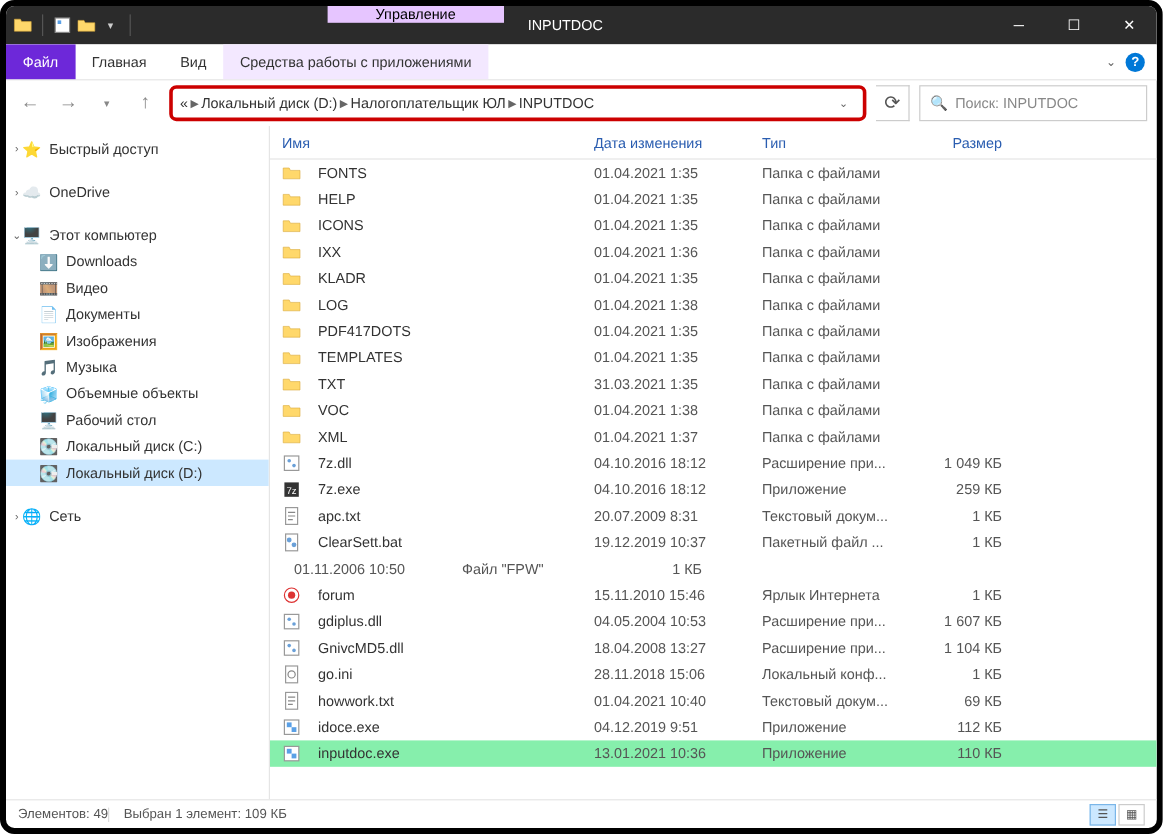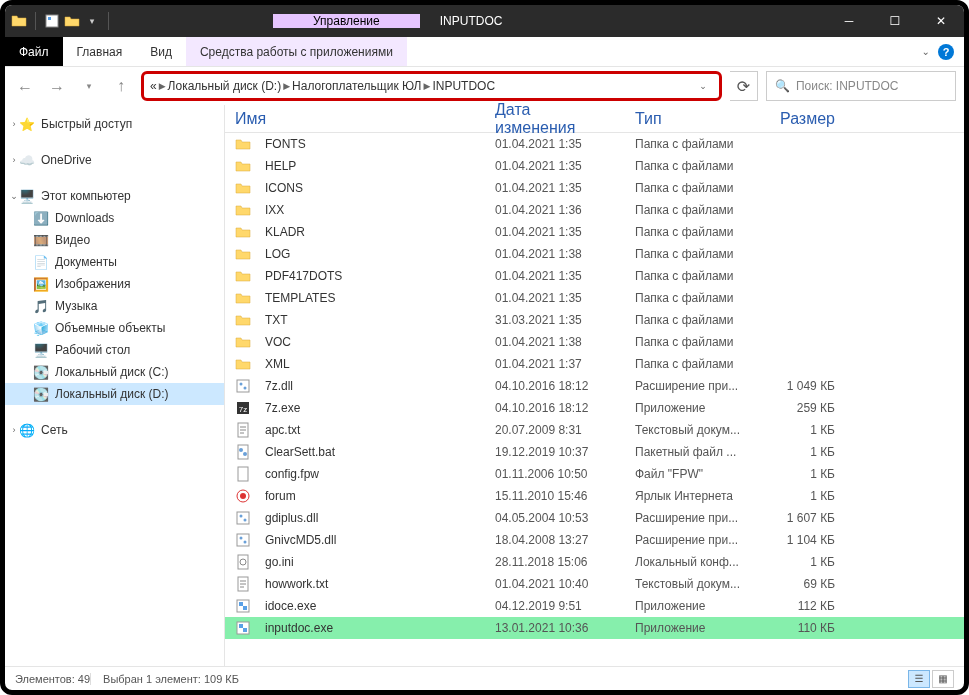--- a/index.html
+++ b/index.html
@@ -2,27 +2,27 @@
 <html><head>
 <meta charset="utf-8">
 <style>
   * { box-sizing: border-box; margin: 0; padding: 0; font-family: "Segoe UI", Tahoma, sans-serif; }
   body { background: #fff; }
   .window { width: 969px; height: 695px; margin: 0 auto; border: 5px solid #000; border-radius: 12px; position: relative; background: #fff; overflow: hidden; }
   .titlebar { height: 32px; background: #2b2b2b; color: #fff; display: flex; align-items: stretch; }
   .titlebar-left { display: flex; align-items: center; padding-left: 6px; gap: 4px; }
   .tb-icon { width: 16px; height: 16px; display: inline-flex; align-items: center; justify-content: center; }
   .tb-sep { width: 1px; height: 18px; background: #555; margin: 0 4px; }
-  .ribbon-tab-context { margin-left: 160px; display: flex; align-items: center; }
+  .ribbon-tab-context { margin-left: 160px; display: flex; align-items: flex-start; }
   .context-tab { background: #e6c5ff; color: #000; padding: 0 40px; display: flex; align-items: center; font-size: 12px; }
   .title-text { display: flex; align-items: center; padding: 0 20px; font-size: 12px; color: #fff; }
   .titlebar-right { margin-left: auto; display: flex; }
   .win-btn { width: 46px; display: flex; align-items: center; justify-content: center; color: #fff; font-size: 12px; }
   .ribbon { height: 30px; background: #fff; border-bottom: 1px solid #e5e5e5; display: flex; align-items: stretch; font-size: 12px; }
-  .file-tab { background: #000000; color: #fff; padding: 0 14px; display: flex; align-items: center; }
+  .file-tab { background: #6d28d9; color: #fff; padding: 0 14px; display: flex; align-items: center; }
   .rib-tab { padding: 0 14px; display: flex; align-items: center; color: #333; }
   .rib-tab.context { background: #f3e8ff; }
   .rib-right { margin-left: auto; display: flex; align-items: center; padding-right: 10px; gap: 8px; }
   .help-icon { width: 16px; height: 16px; background: #0078d7; border-radius: 50%; color: #fff; font-size: 11px; display: flex; align-items: center; justify-content: center; font-weight: bold; }
   .navbar { height: 38px; display: flex; align-items: center; padding: 4px 8px; gap: 8px; }
   .nav-btn { width: 24px; height: 24px; display: flex; align-items: center; justify-content: center; color: #888; }
   .address-wrap { flex: 1; display: flex; align-items: center; border: 3px solid #c00; border-radius: 6px; height: 30px; padding: 0 6px; background: #fff; position: relative; }
   .address-inner { display: flex; align-items: center; gap: 2px; font-size: 12px; color: #333; flex: 1; overflow: hidden; }
   .crumb { display: flex; align-items: center; gap: 4px; white-space: nowrap; }
   .crumb-sep { color: #666; font-size: 9px; }
@@ -31,21 +31,21 @@
   .search-box { width: 190px; height: 30px; border: 1px solid #ccc; display: flex; align-items: center; padding: 0 8px; gap: 6px; color: #888; font-size: 12px; }
   .body-area { position: absolute; top: 100px; bottom: 24px; left: 0; right: 0; display: flex; }
   .navpane { width: 220px; border-right: 1px solid #e5e5e5; padding: 6px 0; overflow-y: auto; font-size: 12px; }
   .nav-group { padding: 2px 0; }
   .nav-item { display: flex; align-items: center; gap: 6px; padding: 3px 8px 3px 28px; height: 22px; color: #333; position: relative; }
   .nav-item.top { padding-left: 14px; font-weight: normal; }
   .nav-item.selected { background: #cce8ff; }
   .nav-item .exp { position: absolute; left: 4px; font-size: 9px; color: #666; width: 10px; text-align: center; }
   .nav-icon { width: 16px; height: 16px; display: inline-flex; align-items: center; justify-content: center; font-size: 13px; }
   .content { flex: 1; display: flex; flex-direction: column; }
-  .columns { height: 28px; display: flex; align-items: center; border-bottom: 1px solid #e5e5e5; font-size: 16px; color: #2a5db0; }
+  .columns { height: 28px; display: flex; align-items: center; border-bottom: 1px solid #e5e5e5; font-size: 12px; color: #2a5db0; }
   .col { padding: 0 10px; }
   .col-name { width: 260px; }
   .col-date { width: 140px; }
   .col-type { width: 140px; }
   .col-size { width: 80px; text-align: right; }
   .file-list { flex: 1; overflow-y: auto; }
   .row { display: flex; align-items: center; height: 22px; font-size: 12px; color: #333; padding-left: 10px; }
   .row.selected { background: #86efac; }
   .row .c-name { width: 250px; display: flex; align-items: center; gap: 14px; }
   .row .c-date { width: 140px; padding: 0 10px; color: #555; }
@@ -409,28 +409,20 @@
                   <circle cx="10" cy="10" r="2" fill="#6aa0d8"></circle>
                 </svg>
               </span>
               <span>ClearSett.bat</span>
             </div>
             <div class="c-date">19.12.2019 10:37</div>
             <div class="c-type">Пакетный файл ...</div>
             <div class="c-size">1 КБ</div>
           </div>
           <div class="row">
-            <div class="c-name">
-              <span class="file-icon">
-                <svg width="16" height="16" viewBox="0 0 16 16">
-                  <rect x="3" y="1" width="10" height="14" fill="#fff" stroke="#999"></rect>
-                </svg>
-              </span>
-              <span>config.fpw</span>
-            </div>
             <div class="c-date">01.11.2006 10:50</div>
             <div class="c-type">Файл "FPW"</div>
             <div class="c-size">1 КБ</div>
           </div>
           <div class="row">
             <div class="c-name">
               <span class="file-icon">
                 <svg width="16" height="16" viewBox="0 0 16 16">
                   <circle cx="8" cy="8" r="6" fill="#fff" stroke="#d33"></circle>
                   <circle cx="8" cy="8" r="3" fill="#d33"></circle>

